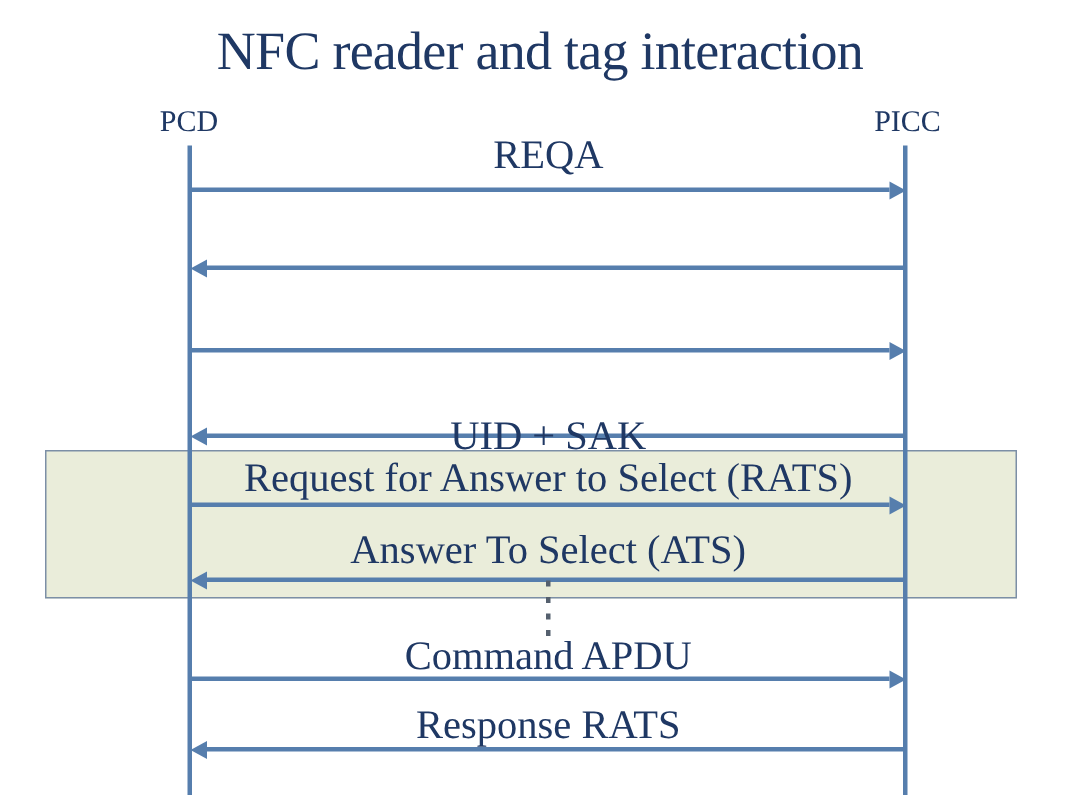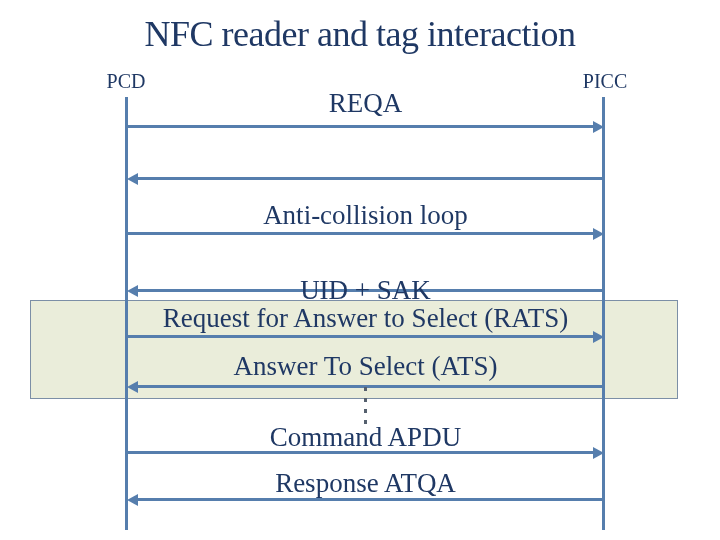--- a/index.html
+++ b/index.html
@@ -148,21 +148,20 @@
   <div class="arrow arrow-1">
     <span class="shaft"></span>
     <span class="head-right"></span>
   </div>
 
   <div class="arrow arrow-2">
     <span class="head-left"></span>
     <span class="shaft"></span>
   </div>
 
-  <div class="msg-label label-3">Anti-collision loop</div>
   <div class="arrow arrow-3">
     <span class="shaft"></span>
     <span class="head-right"></span>
   </div>
 
   <div class="msg-label label-4">UID + SAK</div>
   <div class="arrow arrow-4">
     <span class="head-left"></span>
     <span class="shaft"></span>
   </div>
@@ -185,19 +184,19 @@
     <div class="dot"></div>
     <div class="dot"></div>
   </div>
 
   <div class="msg-label label-7">Command APDU</div>
   <div class="arrow arrow-7">
     <span class="shaft"></span>
     <span class="head-right"></span>
   </div>
 
-  <div class="msg-label label-8">Response ATQA</div>
+  <div class="msg-label label-8">Response RATS</div>
   <div class="arrow arrow-8">
     <span class="head-left"></span>
     <span class="shaft"></span>
   </div>
 
 </div>
 
 </body></html>

